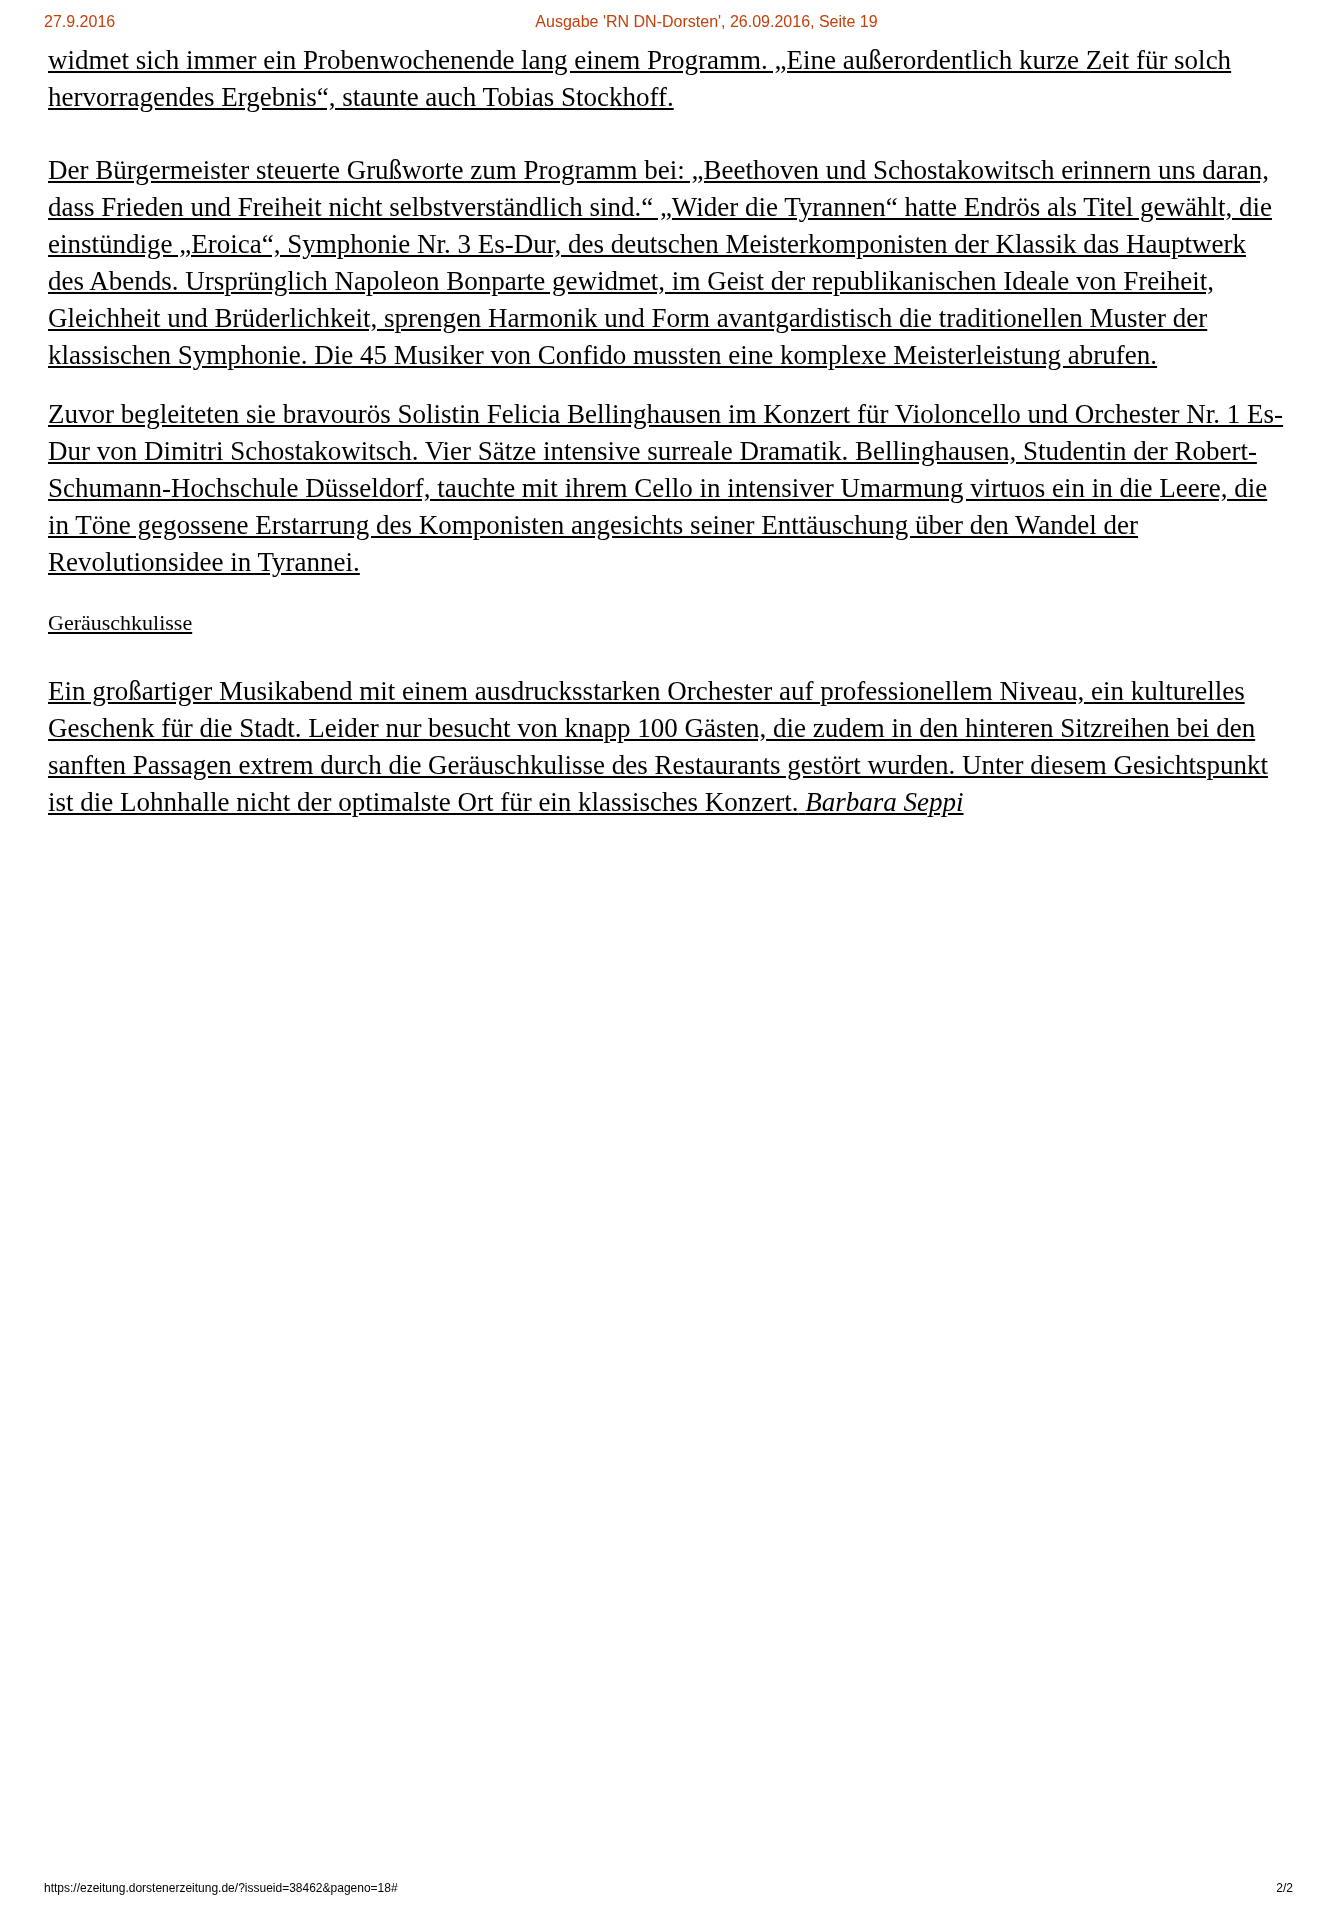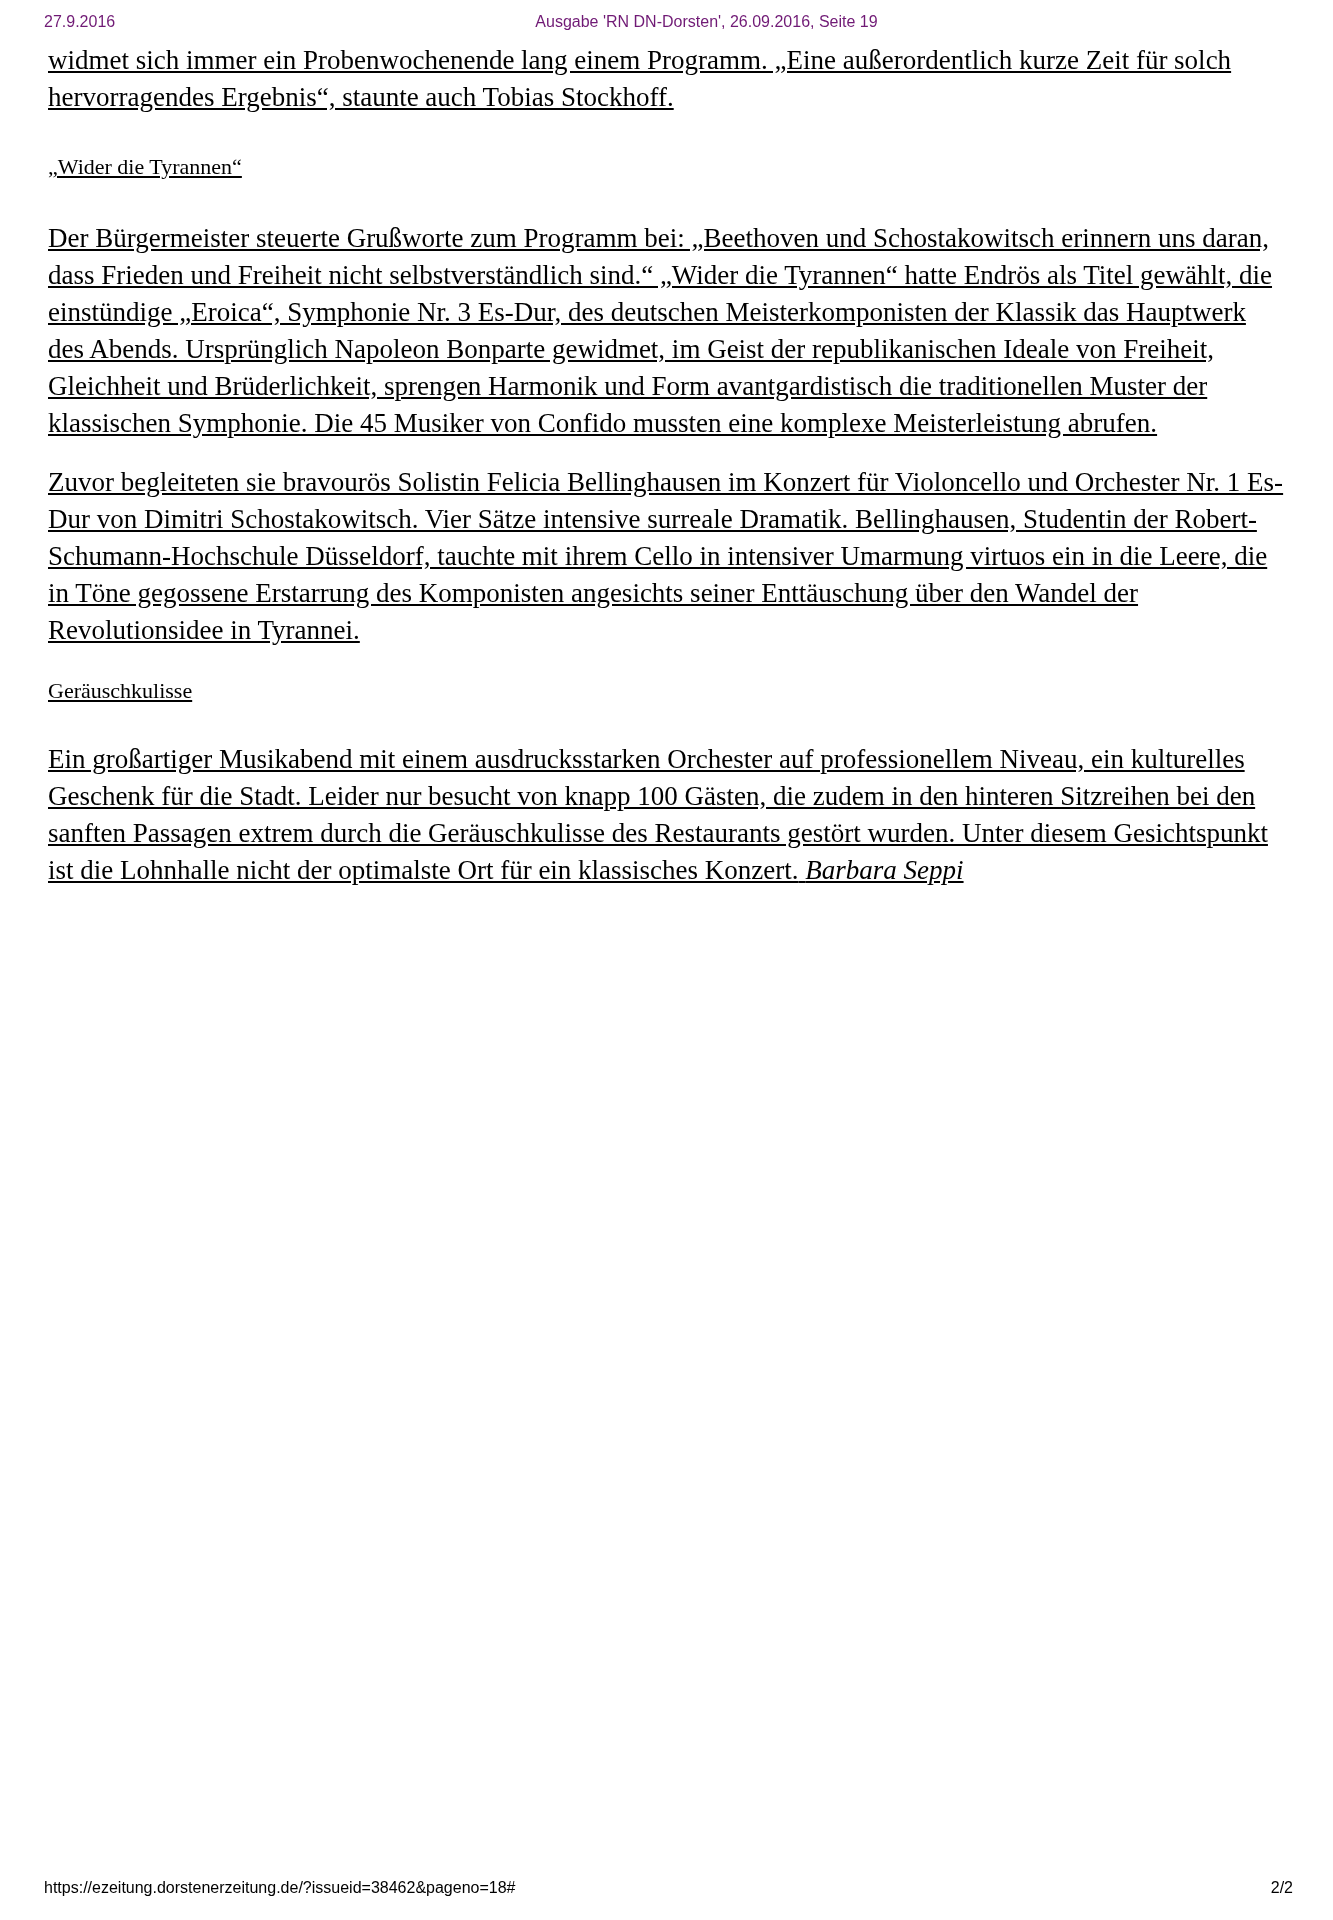--- a/index.html
+++ b/index.html
@@ -21,21 +21,21 @@
   
   .print-header {
     position: absolute;
     top: 12px;
     left: 44px;
     right: 28px;
     height: 22px;
     font-family: "Liberation Sans", "DejaVu Sans", sans-serif;
     font-size: 16px;
     line-height: 20px;
-    color: #701a75;
+    color: #c2410c;
   }
   .print-header .hdr-date {
     position: absolute;
     left: 0;
     top: 0;
     white-space: nowrap;
   }
   .print-header .hdr-title {
     display: block;
     text-align: center;
@@ -74,21 +74,21 @@
   }
 
   
   .print-footer {
     position: absolute;
     left: 44px;
     right: 28px;
     top: 1878px;
     height: 22px;
     font-family: "Liberation Sans", "DejaVu Sans", sans-serif;
-    font-size: 16px;
+    font-size: 12px;
     line-height: 20px;
     color: #000000;
   }
   .print-footer .ftr-url {
     position: absolute;
     left: 0;
     top: 0;
     white-space: nowrap;
   }
   .print-footer .ftr-page {
@@ -105,21 +105,20 @@
 
   <header class="print-header">
     <span class="hdr-date">27.9.2016</span>
     <span class="hdr-title">Ausgabe 'RN DN-Dorsten', 26.09.2016, Seite 19</span>
   </header>
 
   <main class="article">
 
     <p class="mb-a">widmet sich immer ein Probenwochenende lang einem Programm. „Eine außerordentlich kurze Zeit für solch hervorragendes Ergebnis“, staunte auch Tobias Stockhoff.</p>
 
-    <h2 class="subhead mb-b">„Wider die Tyrannen“</h2>
 
     <p class="mb-c">Der Bürgermeister steuerte Grußworte zum Programm bei: „Beethoven und Schostakowitsch erinnern uns daran, dass Frieden und Freiheit nicht selbstverständlich sind.“ „Wider die Tyrannen“ hatte Endrös als Titel gewählt, die einstündige „Eroica“, Symphonie Nr. 3 Es-Dur, des deutschen Meisterkomponisten der Klassik das Hauptwerk des Abends. Ursprünglich Napoleon Bonparte gewidmet, im Geist der republikanischen Ideale von Freiheit, Gleichheit und Brüderlichkeit, sprengen Harmonik und Form avantgardistisch die traditionellen Muster der klassischen Symphonie. Die 45 Musiker von Confido mussten eine komplexe Meisterleistung abrufen.</p>
 
     <p class="mb-d">Zuvor begleiteten sie bravourös Solistin Felicia Bellinghausen im Konzert für Violoncello und Orchester Nr. 1 Es-Dur von Dimitri Schostakowitsch. Vier Sätze intensive surreale Dramatik. Bellinghausen, Studentin der Robert-Schumann-Hochschule Düsseldorf, tauchte mit ihrem Cello in intensiver Umarmung virtuos ein in die Leere, die in Töne gegossene Erstarrung des Komponisten angesichts seiner Enttäuschung über den Wandel der Revolutionsidee in Tyrannei.</p>
 
     <h2 class="subhead mb-e">Geräuschkulisse</h2>
 
     <p><span>Ein großartiger Musikabend mit einem ausdrucksstarken Orchester auf professionellem Niveau, ein kulturelles Geschenk für die Stadt. Leider nur besucht von knapp 100 Gästen, die zudem in den hinteren Sitzreihen bei den sanften Passagen extrem durch die Geräuschkulisse des Restaurants gestört wurden. Unter diesem Gesichtspunkt ist die Lohnhalle nicht der optimalste Ort für ein klassisches Konzert.</span> <em class="byline">Barbara Seppi</em></p>
 
   </main>

